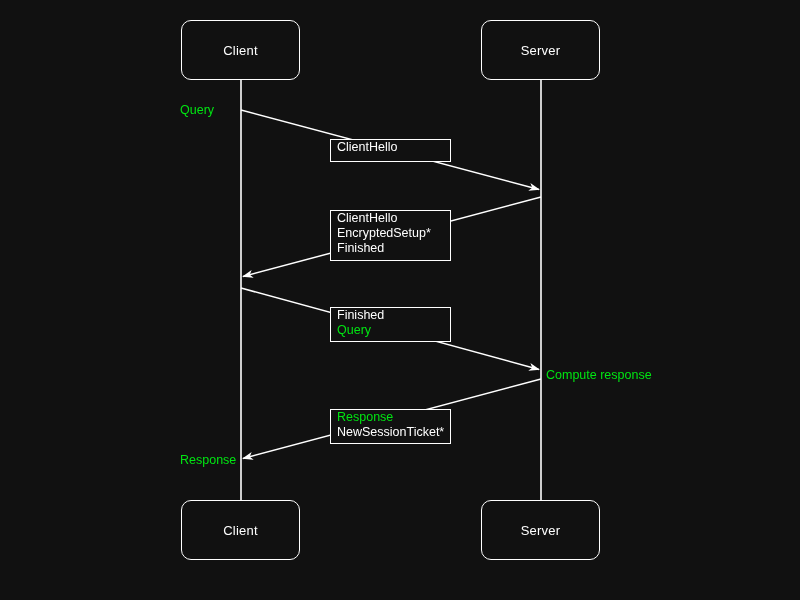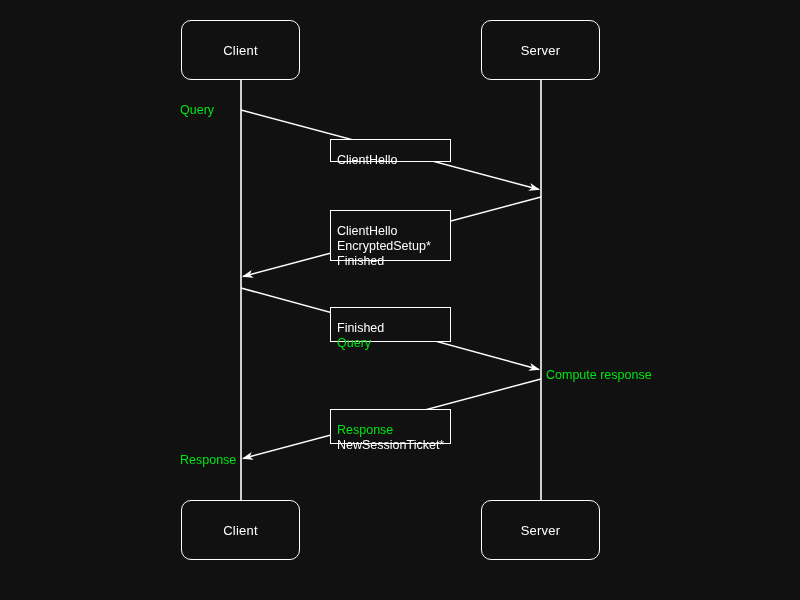--- a/index.html
+++ b/index.html
@@ -33,21 +33,21 @@
     justify-content: center;
     color: #ffffff;
     font-size: 13px;
     letter-spacing: 0.2px;
   }
   .msg-box {
     position: absolute;
     box-sizing: border-box;
     border: 1.4px solid #ffffff;
     background: #111111;
-    padding: 13px 6px 5px 6px;
+    padding: 0 6px 5px 6px;
     line-height: 15px;
     font-size: 12.5px;
     white-space: nowrap;
   }
   .msg-line {
     display: block;
   }
   .c-white { color: #ffffff; }
   .c-green { color: #00e512; }
   .side-label {

